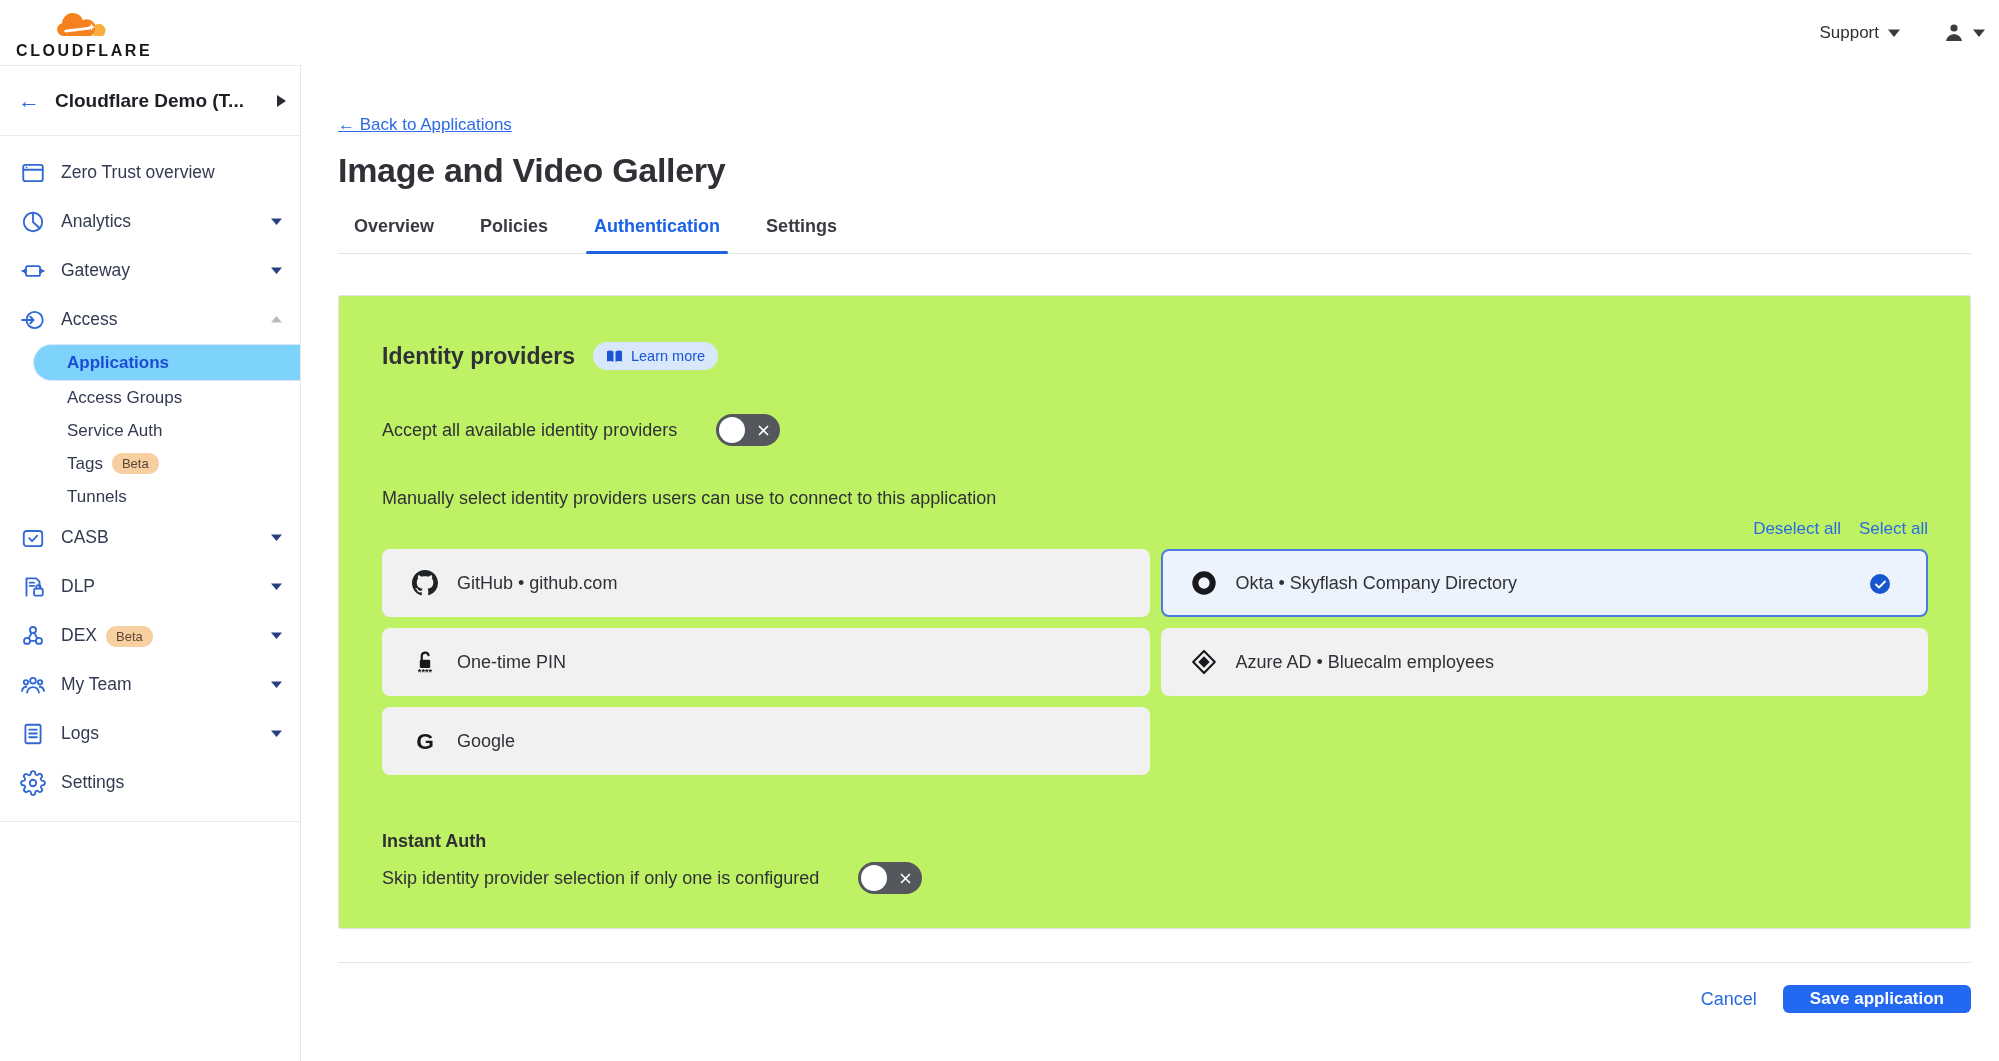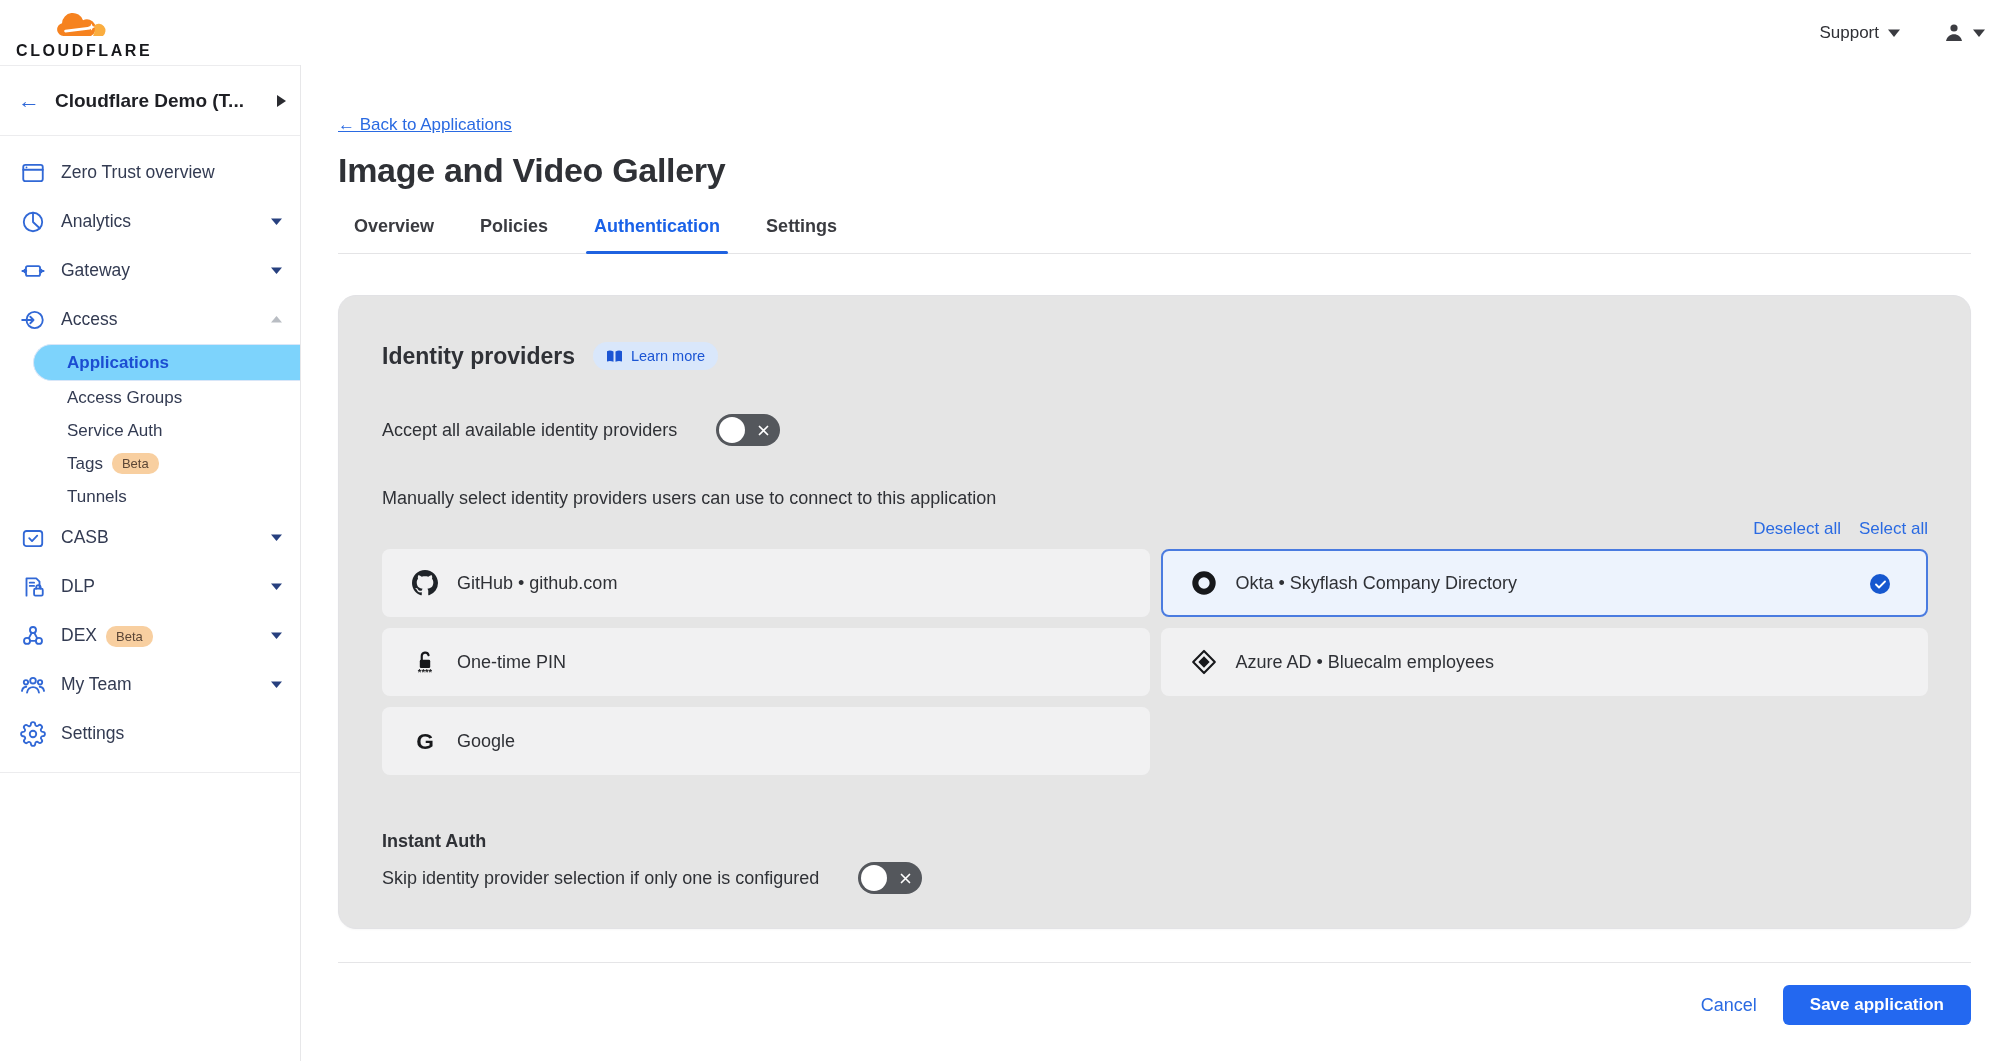--- a/index.html
+++ b/index.html
@@ -45,21 +45,21 @@
   .back-link { display:inline-block; color:#2a6ae2; font-size:17px; text-decoration:underline; cursor:pointer; }
   h1.page-title { margin:16px 0 0; font-size:34px; font-weight:700; color:#2f3136; letter-spacing:-0.3px; }
 
   .tabs { margin-top:26px; display:flex; border-bottom:1px solid #e4e4e6; padding-left:8px; }
   .tab { font-size:18px; font-weight:600; color:#3a3b40; padding:0 8px 16px; margin-right:30px;
          position:relative; cursor:pointer; }
   .tab.active { color:#1a62e8; }
   .tab.active::after { content:""; position:absolute; left:0; right:0; bottom:-1px; height:3px;
          background:#1f62e0; border-radius:2px; }
 
-  .card { margin-top:41px; border:1px solid #e2e2e5; border-radius:18px; background:#e5e5e5;
+  .card { margin-top:41px; border:1px solid #e2e2e5; border-radius:3px; background:#bef264;
           padding:46px 42px 34px 43px; box-shadow:0 1px 2px rgba(0,0,0,.03); }
   .card-heading-row { display:flex; align-items:center; gap:18px; }
   .card-heading { margin:0; font-size:23px; font-weight:700; color:#2f3136; }
   .learn-more { display:inline-flex; align-items:center; gap:8px; background:#d9e7fb; color:#1b55d4;
                 font-size:14.5px; padding:6px 13px; border-radius:15px; cursor:pointer; }
 
   .accept-row, .skip-row { display:flex; align-items:center; gap:39px; font-size:18px; color:#2f3136; }
   .accept-row { margin-top:44px; }
   .toggle { width:64px; height:32px; border-radius:16px; background:#54575c; position:relative;
             cursor:pointer; flex:none; }
@@ -79,21 +79,21 @@
   .tile-check { position:absolute; right:36px; top:23px; width:20px; height:20px; border-radius:50%;
                 background:#1657cf; display:flex; align-items:center; justify-content:center; }
 
   .instant-heading { margin-top:56px; font-size:18px; font-weight:700; color:#2f3136; }
   .skip-row { margin-top:10px; }
 
   .footer-divider { margin-top:33px; border-top:1px solid #e5e5e7; }
   .footer { margin-top:22px; display:flex; justify-content:flex-end; align-items:center; gap:26px; }
   .cancel { color:#2a6ae2; font-size:18px; cursor:pointer; }
   .save-btn { background:#2368f0; color:#fff; font-size:17px; font-weight:600; border:none;
-              border-radius:6px; height:40px; padding:0 27px; cursor:pointer;
+              border-radius:6px; height:28px; padding:0 27px; cursor:pointer;
               font-family:"Liberation Sans", sans-serif; }
 </style>
 </head>
 <body>
 
 <div id="app">
 
   <header class="topbar">
     <div class="brand">
       <span>
@@ -274,20 +274,34 @@
             <span class="nav-label">My Team</span>
             <span class="nav-chevron">
               <svg width="11" height="7" viewBox="0 0 11 7">
                 <path d="M0 .5h11L5.5 7z" fill="#27407f"></path>
               </svg>
             </span>
           </div>
           <div class="nav-item">
             <span class="nav-icon">
               <svg width="26" height="26" viewBox="0 0 24 24" fill="none" stroke="#3168d6" stroke-width="1.7" stroke-linecap="round" stroke-linejoin="round">
+                <rect x="5" y="3.5" width="14" height="17" rx="1.5"></rect>
+                <path d="M8.5 8h7M8.5 11.5h7M8.5 15h7"></path>
+              </svg>
+            </span>
+            <span class="nav-label">Logs</span>
+            <span class="nav-chevron">
+              <svg width="11" height="7" viewBox="0 0 11 7">
+                <path d="M0 .5h11L5.5 7z" fill="#27407f"></path>
+              </svg>
+            </span>
+          </div>
+          <div class="nav-item">
+            <span class="nav-icon">
+              <svg width="26" height="26" viewBox="0 0 24 24" fill="none" stroke="#3168d6" stroke-width="1.7" stroke-linecap="round" stroke-linejoin="round">
                 <circle cx="12" cy="12" r="3"></circle>
                 <path d="M19.4 15a1.65 1.65 0 0 0 .33 1.82l.06.06a2 2 0 0 1-2.83 2.83l-.06-.06a1.65 1.65 0 0 0-1.82-.33 1.65 1.65 0 0 0-1 1.51V21a2 2 0 0 1-4 0v-.09A1.65 1.65 0 0 0 9 19.4a1.65 1.65 0 0 0-1.82.33l-.06.06a2 2 0 0 1-2.83-2.83l.06-.06a1.65 1.65 0 0 0 .33-1.82 1.65 1.65 0 0 0-1.51-1H3a2 2 0 0 1 0-4h.09A1.65 1.65 0 0 0 4.6 9a1.65 1.65 0 0 0-.33-1.82l-.06-.06a2 2 0 0 1 2.83-2.83l.06.06a1.65 1.65 0 0 0 1.82.33H9a1.65 1.65 0 0 0 1-1.51V3a2 2 0 0 1 4 0v.09a1.65 1.65 0 0 0 1 1.51 1.65 1.65 0 0 0 1.82-.33l.06-.06a2 2 0 0 1 2.83 2.83l-.06.06a1.65 1.65 0 0 0-.33 1.82V9a1.65 1.65 0 0 0 1.51 1H21a2 2 0 0 1 0 4h-.09a1.65 1.65 0 0 0-1.51 1z"></path>
               </svg>
             </span>
             <span class="nav-label">Settings</span>
           </div>
         </nav>
       <div class="sidebar-divider"></div>
     </aside>
 

